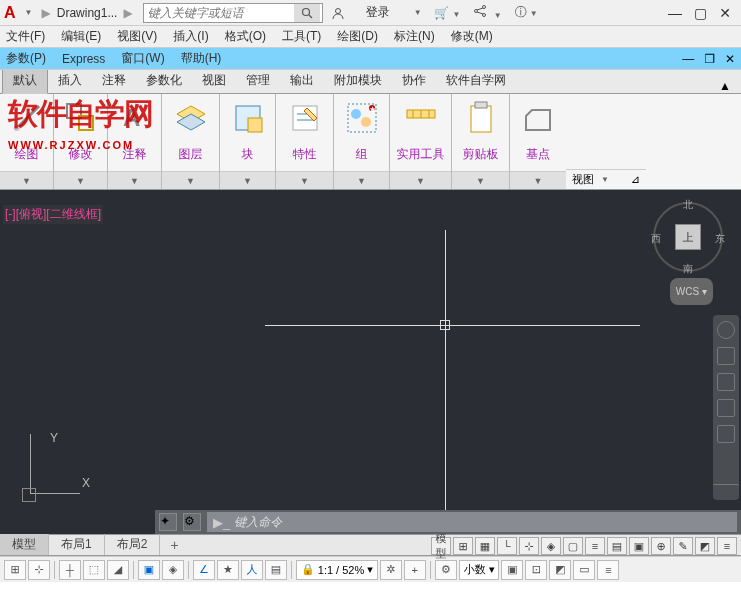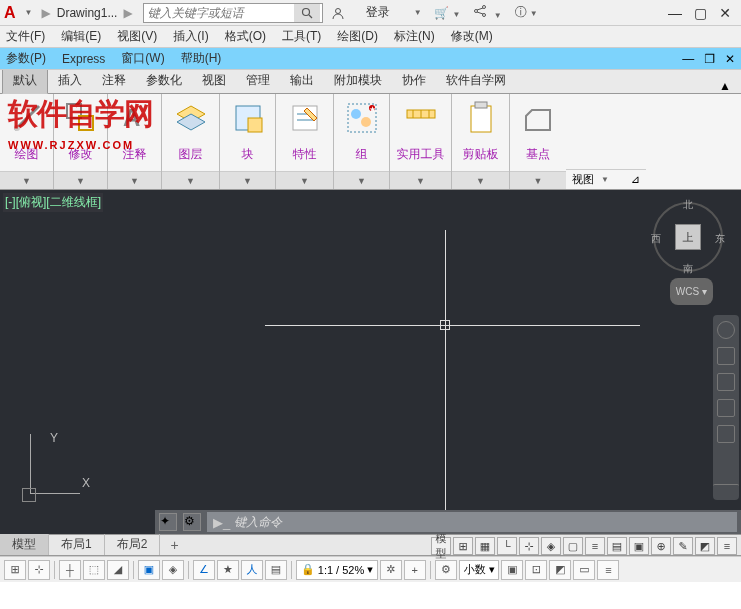--- a/index.html
+++ b/index.html
@@ -32,21 +32,21 @@
 .watermark { position: absolute; left: 8px; top: 0; font-size: 30px; font-weight: bold; color: #c00; pointer-events: none; opacity: 0.85; letter-spacing: -1px; z-index: 2; font-family: Liberation Serif, serif; }
 .watermark-sub { position: absolute; left: 8px; top: 32px; font-size: 11px; font-weight: bold; color: #c00; letter-spacing: 2px; z-index: 2; margin-top: 13px; }
 .panel { border-right: 1px solid #bbb; display: flex; flex-direction: column; align-items: center; justify-content: space-between; padding: 4px 0 0 0; }
 .panel-icon { width: 40px; height: 40px; display: flex; align-items: center; justify-content: center; }
 .panel-label { font-size: 12px; color: #a21caf; padding: 2px 0; }
 .panel-drop { width: 100%; height: 18px; background: #e0e0e0; border-top: 1px solid #ccc; display: flex; align-items: center; justify-content: center; font-size: 9px; color: #666; }
 .panel-extra { min-width: 80px; display: flex; flex-direction: column; justify-content: flex-end; }
 .extra-row { height: 20px; border-top: 1px solid #ccc; display: flex; align-items: center; padding: 0 6px; font-size: 11px; gap: 4px; }
 
 .canvas-area { height: 320px; background: #2a2d33; position: relative; overflow: hidden; }
-.view-label { position: absolute; top: 3px; left: 3px; color: #86efac; font-size: 12px; background: rgba(60,60,65,0.5); padding: 1px 2px; }
+.view-label { position: absolute; top: 15px; left: 3px; color: #ec4899; font-size: 12px; background: rgba(60,60,65,0.5); padding: 1px 2px; }
 .crosshair-v { position: absolute; left: 445px; top: 40px; width: 1px; height: 280px; background: #ddd; }
 .crosshair-h { position: absolute; left: 265px; top: 135px; width: 375px; height: 1px; background: #ddd; }
 .cursor-box { position: absolute; left: 440px; top: 130px; width: 10px; height: 10px; border: 1px solid #ddd; }
 .ucs-y { position: absolute; left: 50px; bottom: 65px; color: #bbb; }
 .ucs-x { position: absolute; left: 82px; bottom: 20px; color: #bbb; }
 .ucs-line-v { position: absolute; left: 30px; bottom: 16px; width: 1px; height: 60px; background: #aaa; }
 .ucs-line-h { position: absolute; left: 30px; bottom: 16px; width: 50px; height: 1px; background: #aaa; }
 .ucs-box { position: absolute; left: 22px; bottom: 8px; width: 14px; height: 14px; border: 1px solid #888; }
 
 .navcube { position: absolute; right: 18px; top: 12px; width: 70px; height: 70px; }

